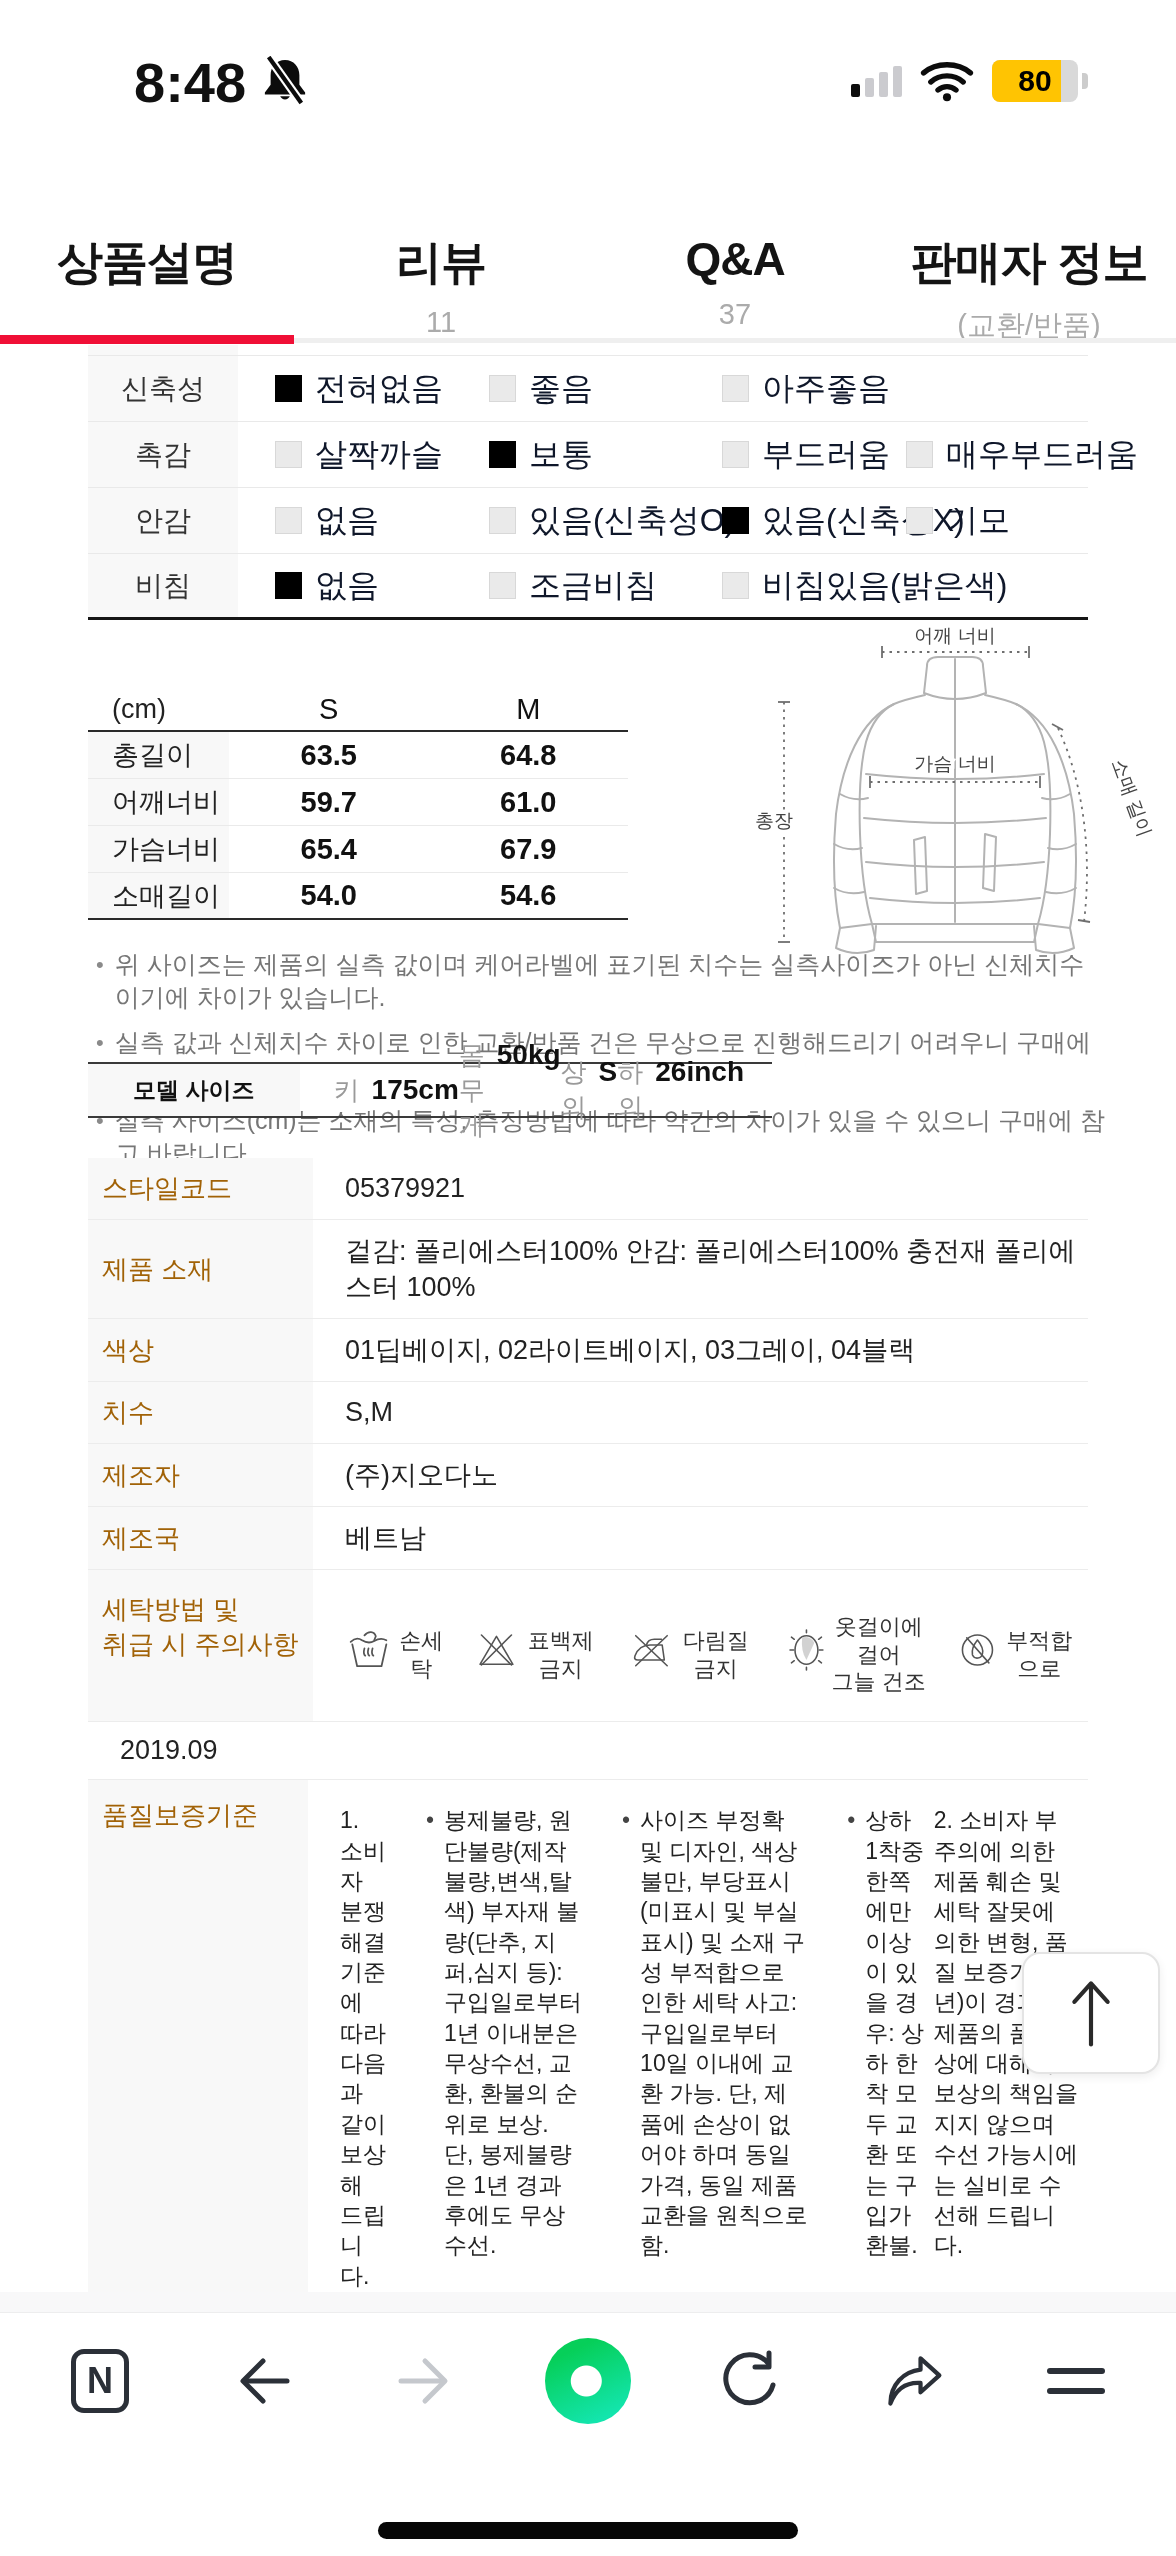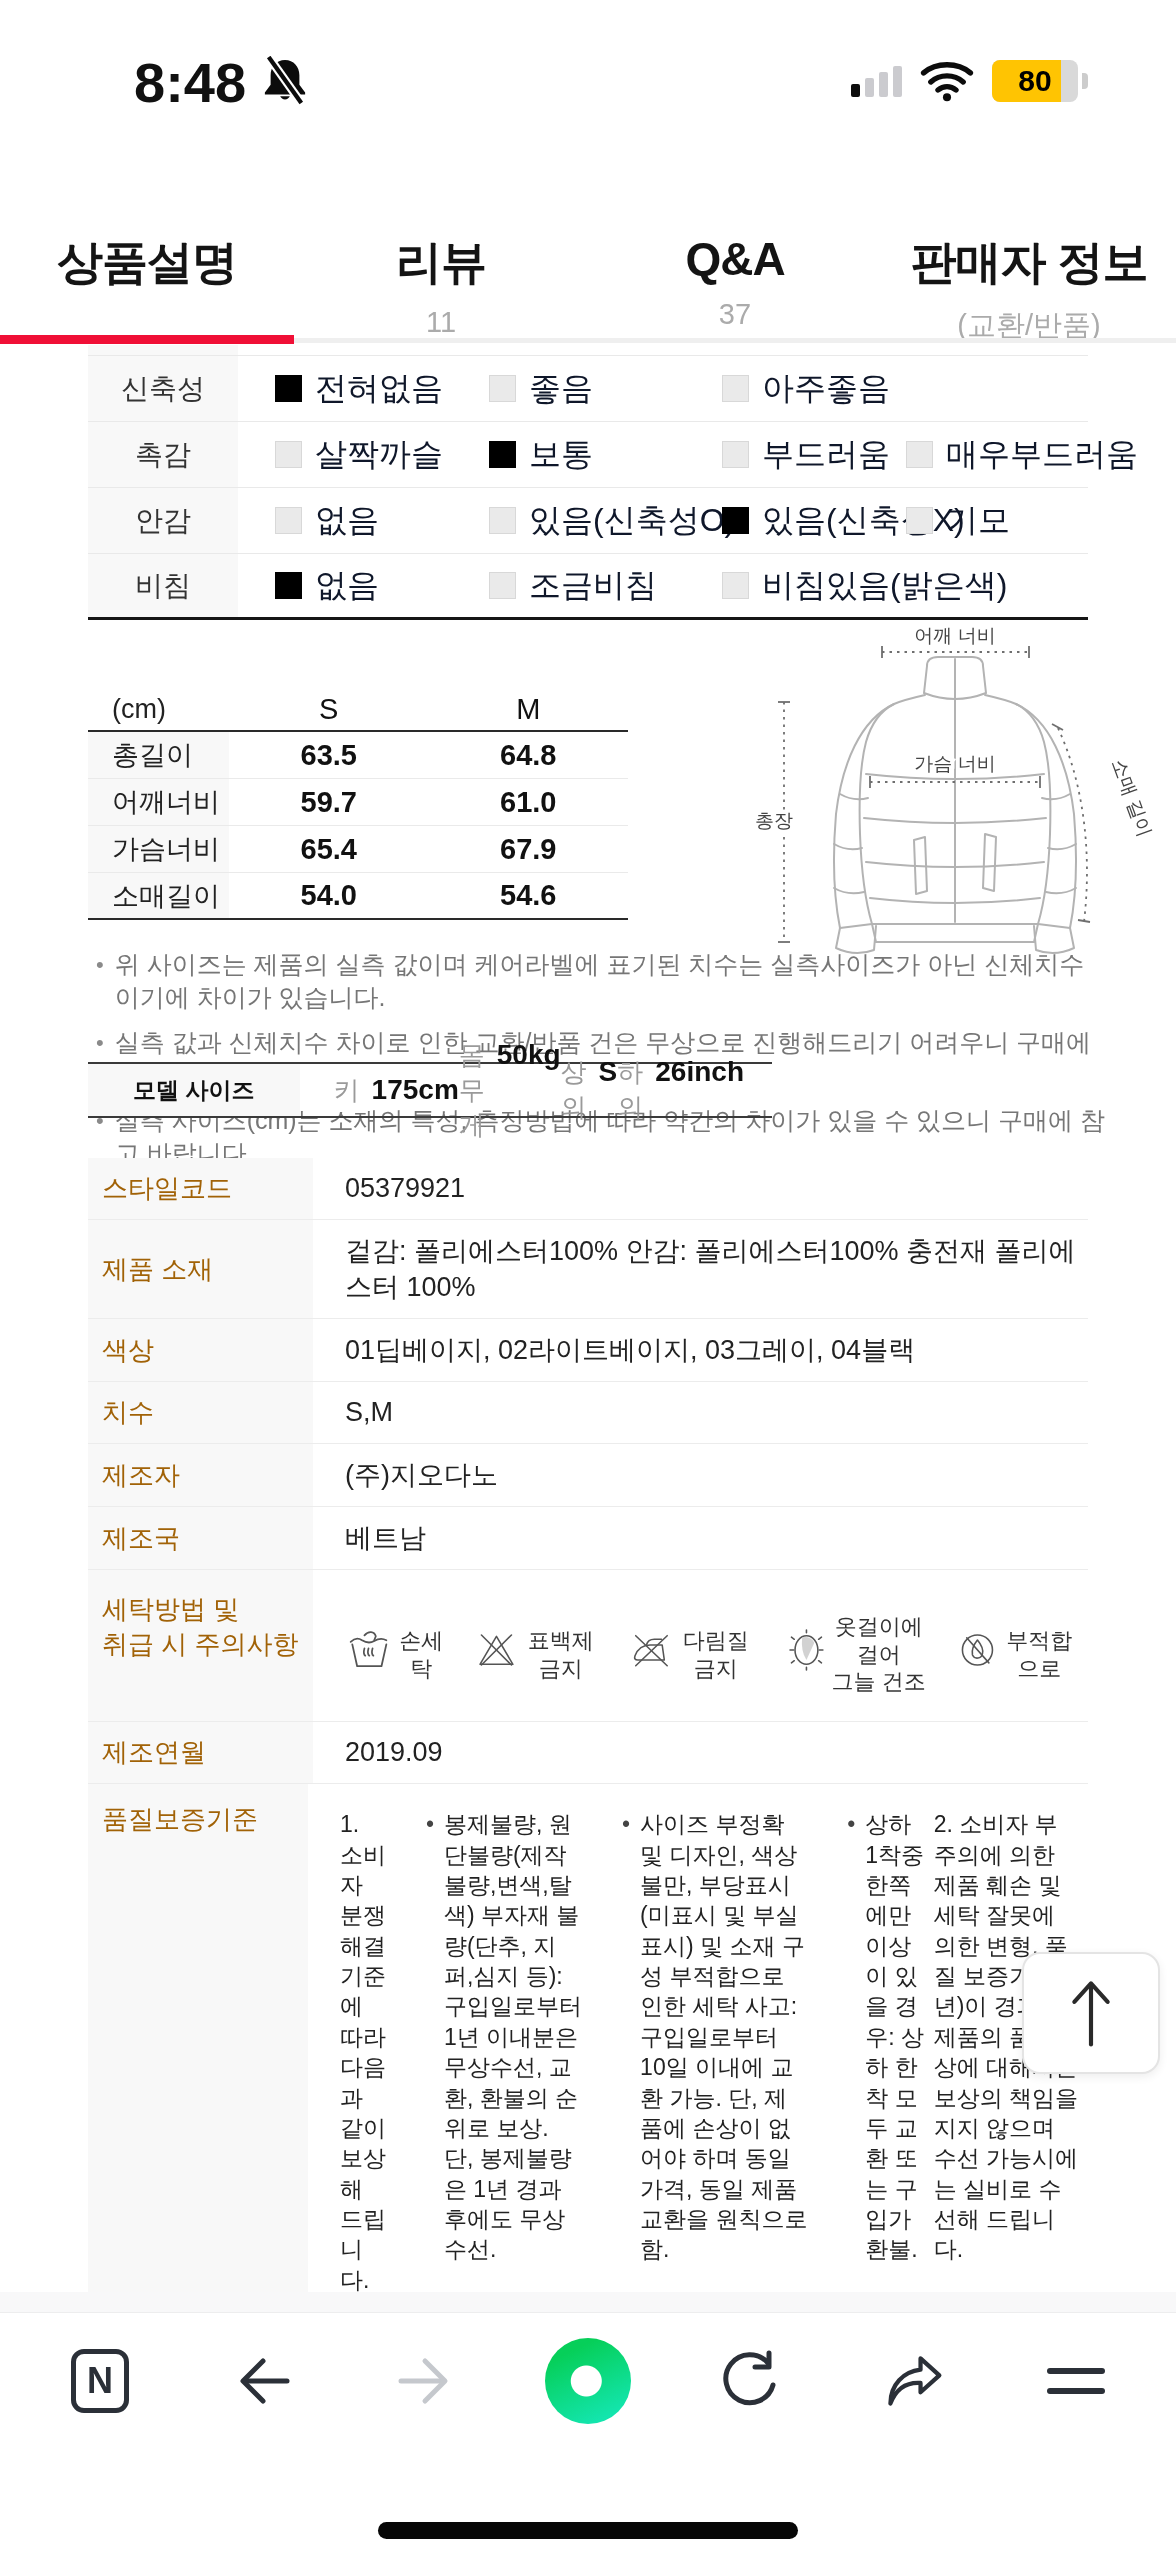--- a/index.html
+++ b/index.html
@@ -465,21 +465,20 @@
             <path d="M30 16 q9 11 7 19 a7.5 8 0 0 1 -14 2 q-2 -10 7 -21 z"></path>
             <line x1="15" y1="13" x2="46" y2="48"></line>
           </svg>
           <div class="care-caption">부적합으로</div>
         </div>
       </div>
     </div>
   </div>
 
   <div class="it-row center mh53">
-    <div class="it-label">제조연월</div>
     <div class="it-value">2019.09</div>
   </div>
 
   <div class="it-row mh212">
     <div class="it-label" style="padding-top:18px">품질보증기준</div>
     <div class="it-value" style="align-items:flex-start">
       <div class="warranty">
 
           <div class="w-item">1. 소비자 분쟁해결 기준에 따라 다음과 같이 보상해 드립니다.</div>
 

